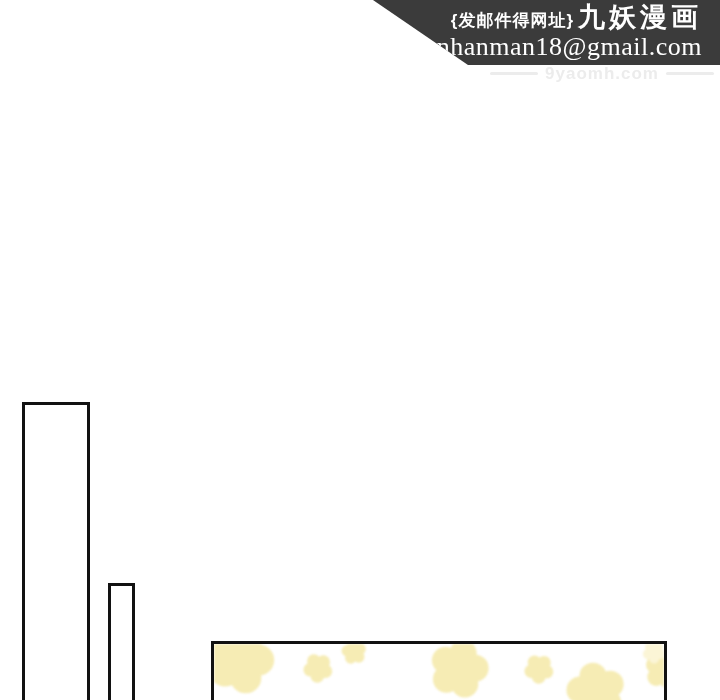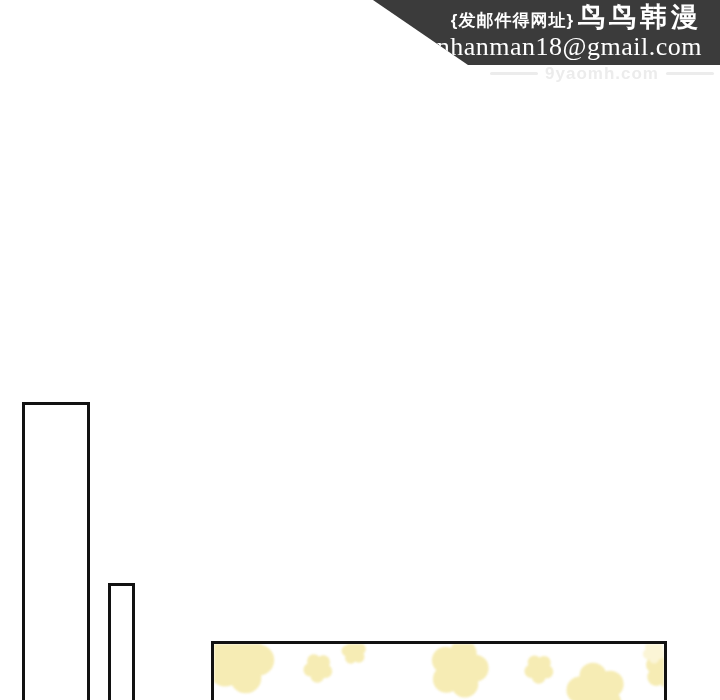--- a/index.html
+++ b/index.html
@@ -112,21 +112,21 @@
   }
 </style>
 </head>
 <body>
 
 <div class="page" style="background: rgb(255, 255, 255);">
 
   <div class="banner">
     <div class="banner-line1">
       <span class="banner-prefix">{发邮件得网址}</span>
-      <span class="banner-title">鸟鸟韩漫</span>
+      <span class="banner-title">九妖漫画</span>
     </div>
     <div class="banner-email">nnhanman18@gmail.com</div>
   </div>
 
   <div class="watermark">
     <div class="wm-site-row">
       <span class="wm-dash"></span>
       <span class="wm-site">9yaomh.com</span>
       <span class="wm-dash"></span>
     </div>

